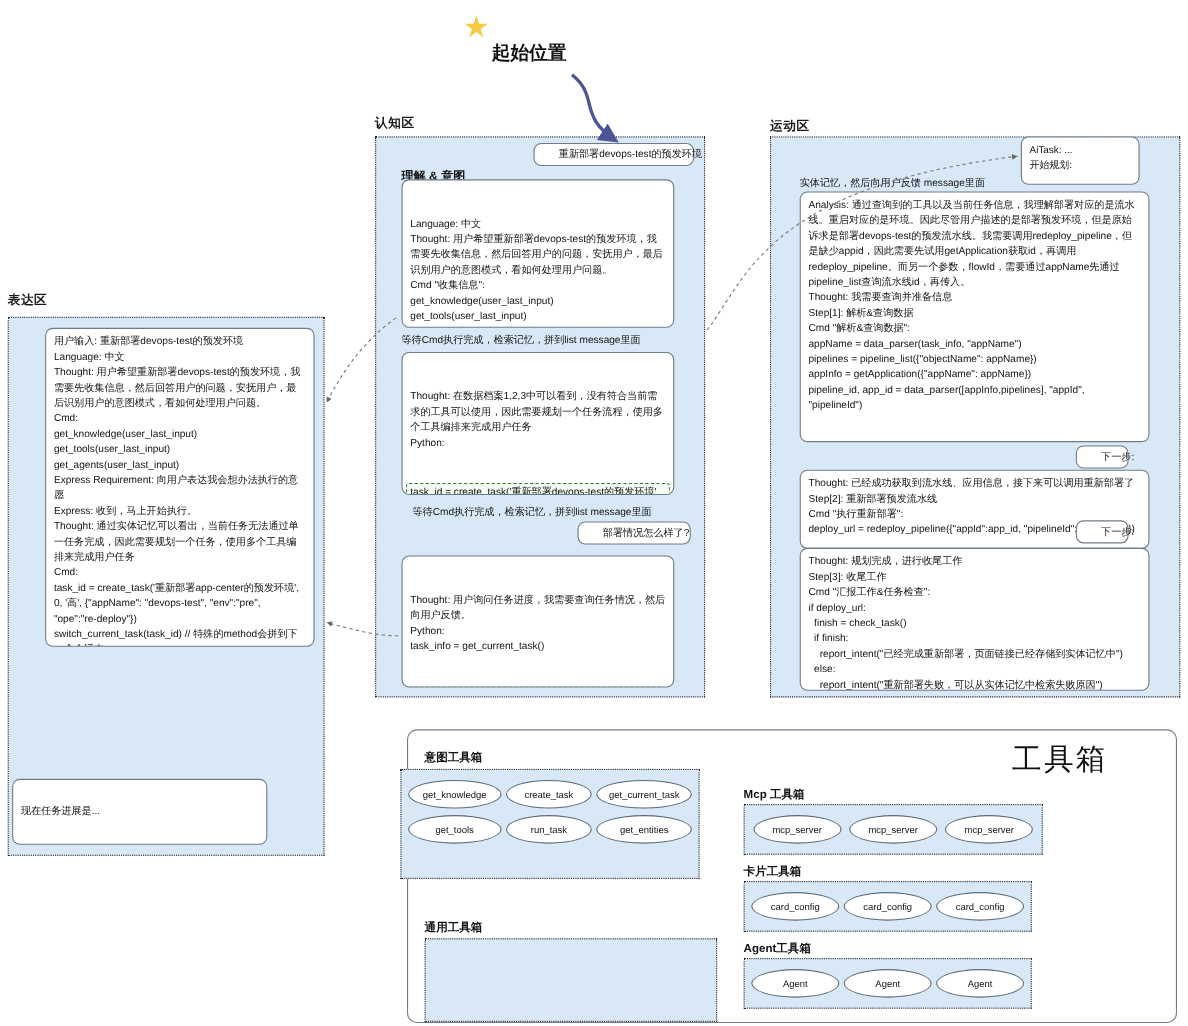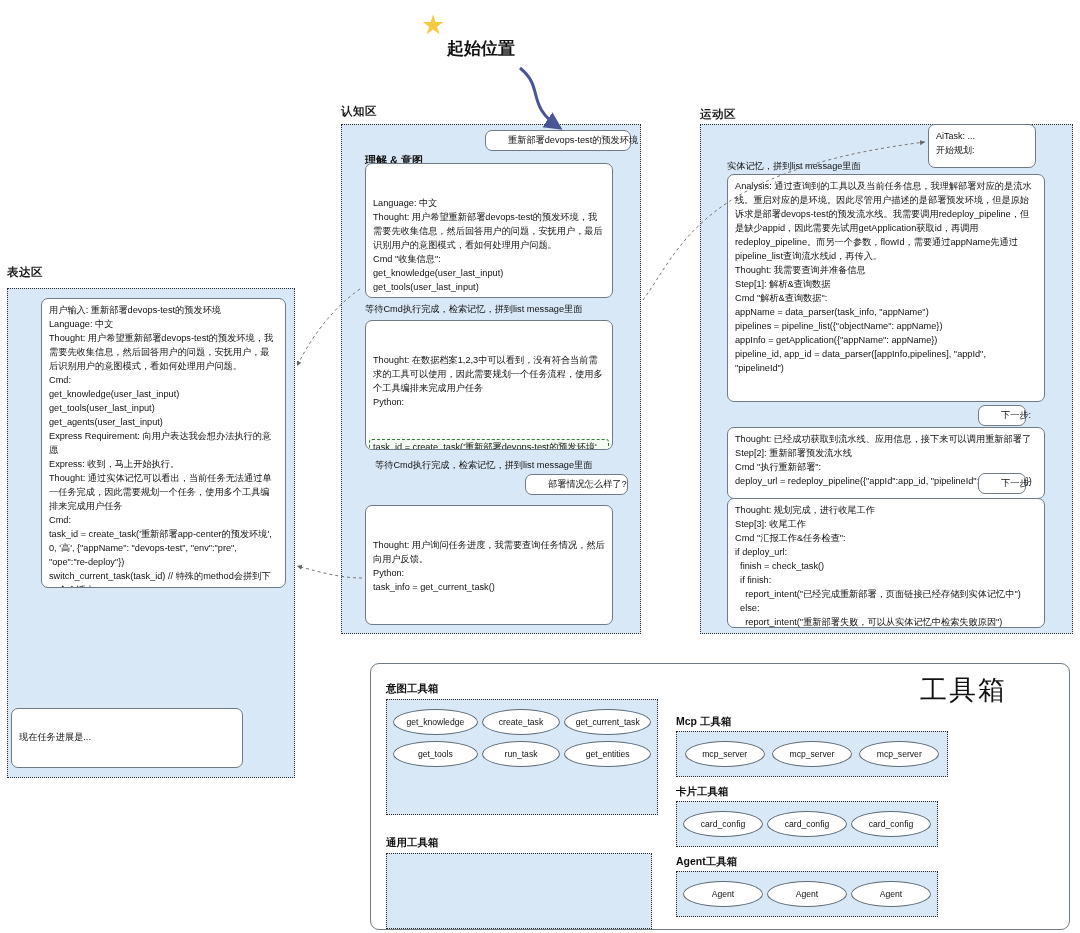--- a/index.html
+++ b/index.html
@@ -144,21 +144,21 @@
 task_info = get_current_task()</div>
   <div class="hl-dash" style="margin-top:1px;margin-left:-4px;overflow:hidden;">talk("向用户汇报当前任务的执行情况：" + task_info)</div>
 </div>
 
 <div class="abs region-label" style="left:700px;top:107px;text-align:right;">运动区</div>
 <div class="abs region" style="left:700px;top:124px;width:373px;height:510px;"></div>
 
 <div class="abs card" style="left:928px;top:124px;width:108px;height:44px;font-size:9px;">AiTask: ...
 开始规划:</div>
 
-<div class="abs note" style="left:727px;top:160px;">实体记忆，拼到list message里面</div>
+<div class="abs note" style="left:727px;top:160px;">实体记忆，然后向用户反馈 message里面</div>
 
 <div class="abs card" style="left:727px;top:174px;width:318px;height:228px;">Analysis: 通过查询到的工具以及当前任务信息，我理解部署对应的是流水线。重启对应的是环境。因此尽管用户描述的是部署预发环境，但是原始诉求是部署devops-test的预发流水线。我需要调用redeploy_pipeline，但是缺少appid，因此需要先试用getApplication获取id，再调用redeploy_pipeline。而另一个参数，flowId，需要通过appName先通过pipeline_list查询流水线id，再传入。
 Thought: 我需要查询并准备信息
 Step[1]: 解析&amp;查询数据
 Cmd "解析&amp;查询数据":
 appName = data_parser(task_info, "appName")
 pipelines = pipeline_list({"objectName": appName})
 appInfo = getApplication({"appName": appName})
 pipeline_id, app_id = data_parser([appInfo,pipelines], "appId", "pipelineId")</div>
 
@@ -178,21 +178,21 @@
   finish = check_task()
   if finish:
     report_intent("已经完成重新部署，页面链接已经存储到实体记忆中")
   else:
     report_intent("重新部署失败，可以从实体记忆中检索失败原因")</div>
 
 <div class="abs toolbox" style="left:370px;top:663px;width:700px;height:267px;"></div>
 <div class="abs toolbox-title" style="left:920px;top:672px;">工具箱</div>
 
 <div class="abs tb-group-label" style="left:386px;top:682px;">意图工具箱</div>
-<div class="abs tb-box" style="left:386px;top:699px;width:272px;height:116px;flex-direction:column;">
+<div class="abs tb-box" style="left:364px;top:699px;width:272px;height:100px;flex-direction:column;">
   <div class="tb-row">
     <div class="ellipse" style="width:86px;">get_knowledge</div>
     <div class="ellipse" style="width:80px;">create_task</div>
     <div class="ellipse" style="width:88px;">get_current_task</div>
   </div>
   <div class="tb-row">
     <div class="ellipse" style="width:86px;">get_tools</div>
     <div class="ellipse" style="width:80px;">run_task</div>
     <div class="ellipse" style="width:88px;">get_entities</div>
   </div>

